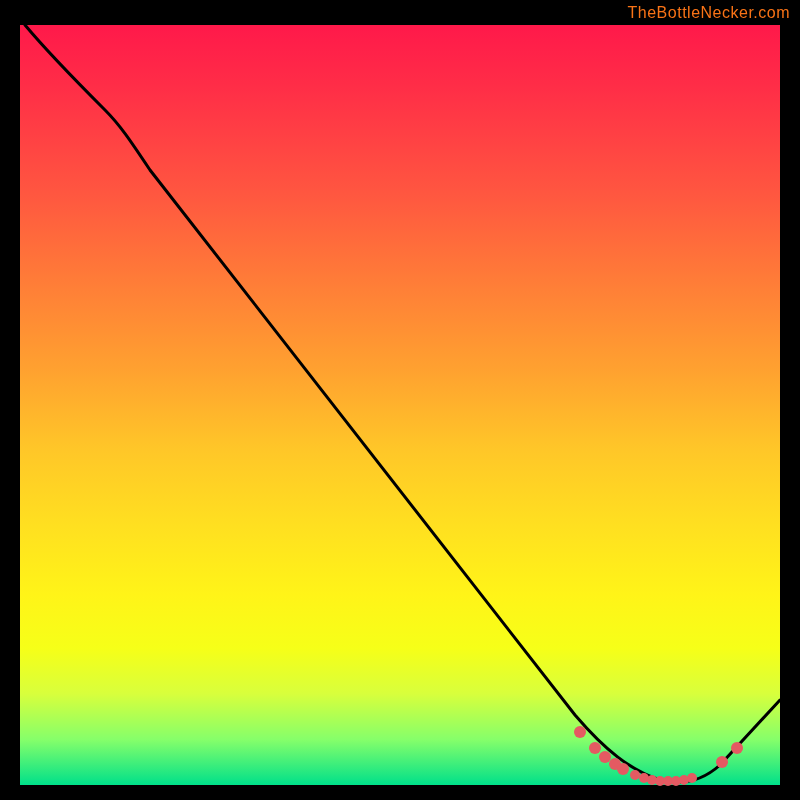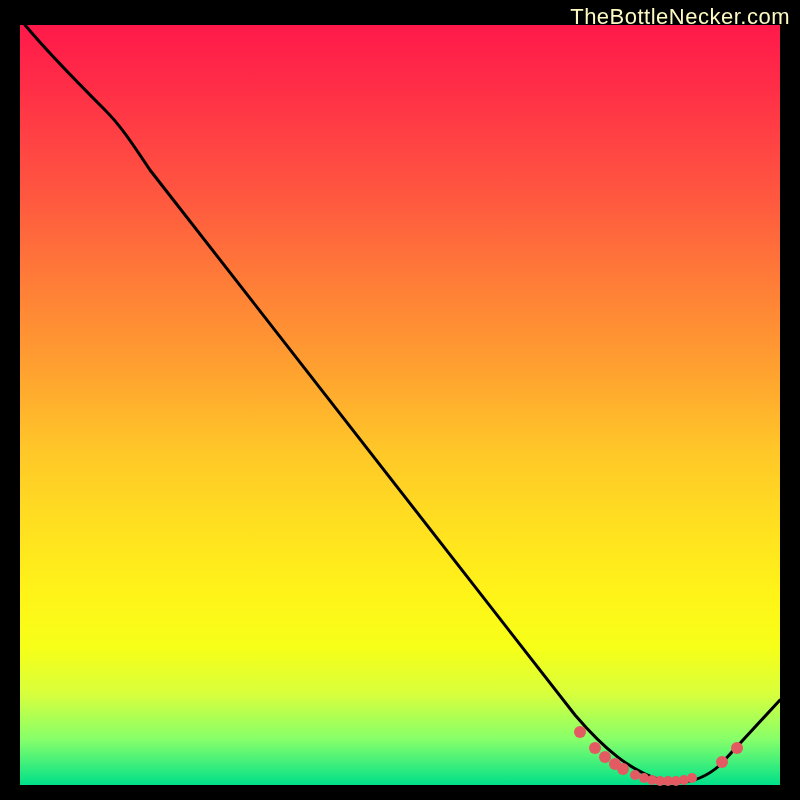--- a/index.html
+++ b/index.html
@@ -14,22 +14,22 @@
   .frame {
     position: relative;
     width: 800px;
     height: 800px;
     background: #000;
   }
   .watermark {
     position: absolute;
     top: 4px;
     right: 10px;
-    color: #fef9c3;
-    font-size: 22px;
+    color: #f97316;
+    font-size: 16px;
     font-weight: 500;
     letter-spacing: 0.5px;
     z-index: 5;
   }
   .plot-area {
     position: absolute;
     left: 20px;
     top: 25px;
     width: 760px;
     height: 760px;

